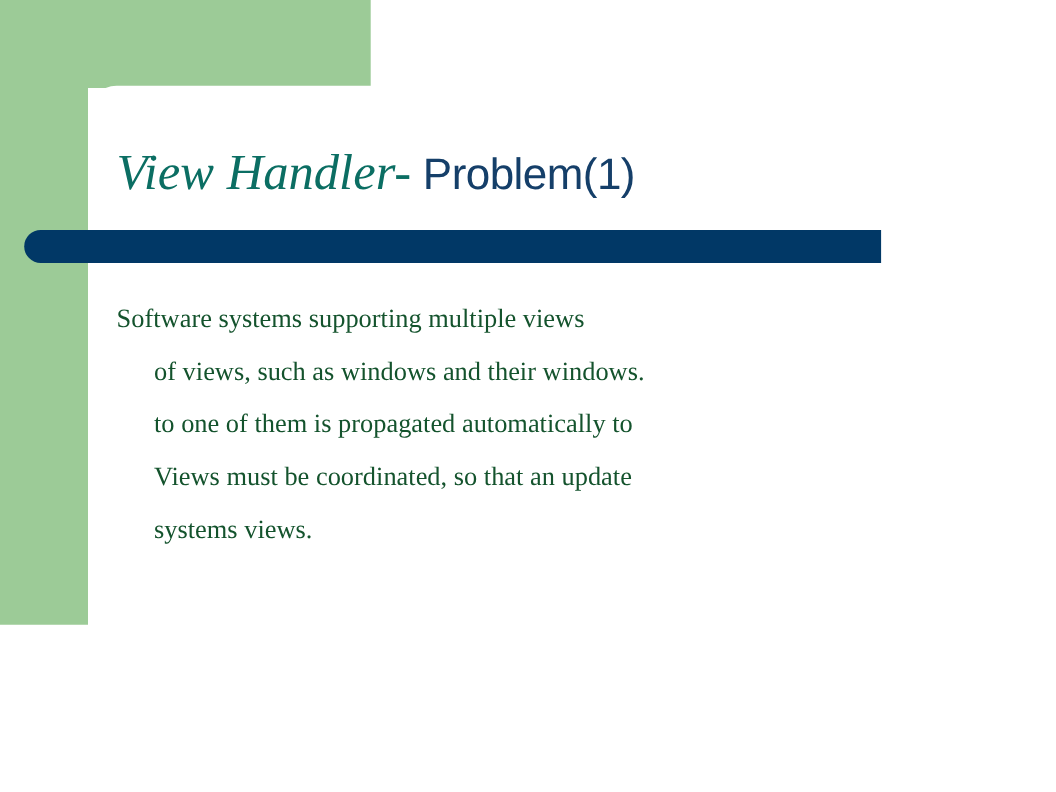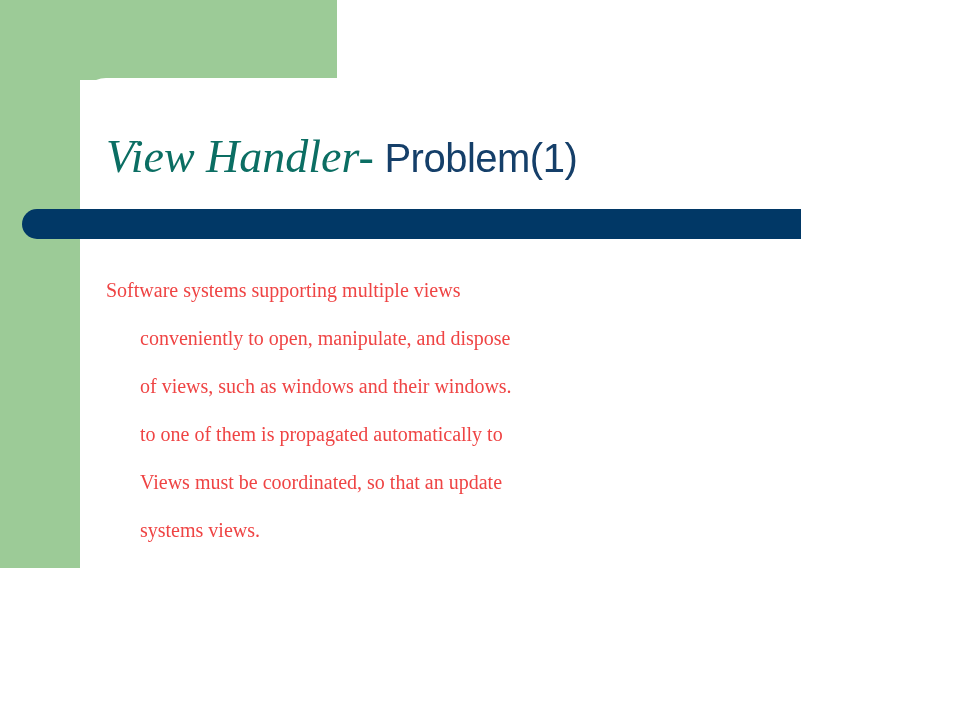--- a/index.html
+++ b/index.html
@@ -98,22 +98,22 @@
     border-bottom-left-radius: 15px;
   }
 
   
   .body-text {
     position: absolute;
     left: 106px;
     top: 266px;
     width: 830px;
     font-family: "Liberation Serif", serif;
-    font-size: 20px;
-    color: #ef4444;
+    font-size: 24px;
+    color: #14532d;
     line-height: 48px;
   }
   .body-line {
     display: block;
     white-space: nowrap;
   }
   .body-line.indent {
     padding-left: 34px;
   }
 </style>
@@ -127,20 +127,19 @@
   <div class="white-card"></div>
 
   <h1 class="title">
     <span class="title-primary">View Handler</span><span class="title-dash">-</span><span class="title-secondary"> Problem(1)</span>
   </h1>
 
   <div class="rule-bar"></div>
 
   <div class="body-text">
     <span class="body-line">Software systems supporting multiple views</span>
-    <span class="body-line indent">conveniently to open, manipulate, and dispose</span>
     <span class="body-line indent">of views, such as windows and their windows.</span>
     <span class="body-line indent">to one of them is propagated automatically to</span>
     <span class="body-line indent">Views must be coordinated, so that an update</span>
     <span class="body-line indent">systems views.</span>
   </div>
 
 </div>
 
 </body></html>

